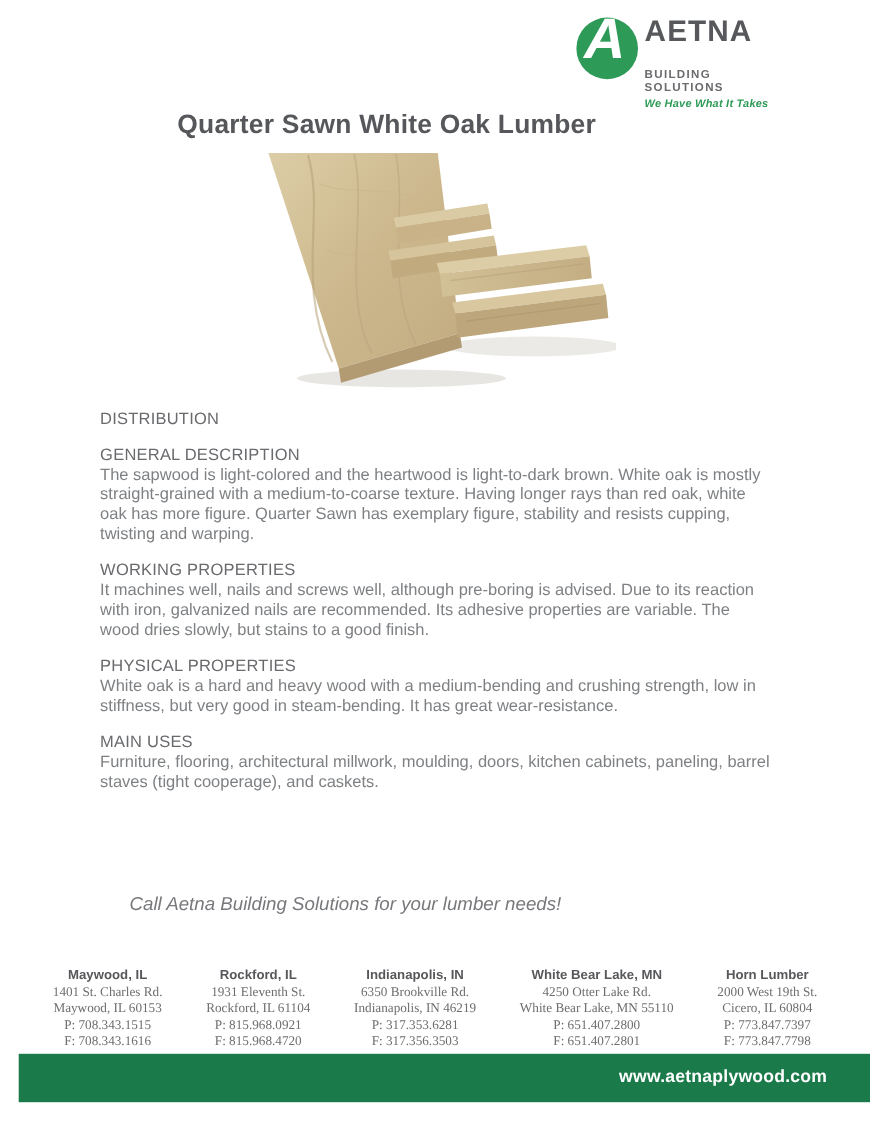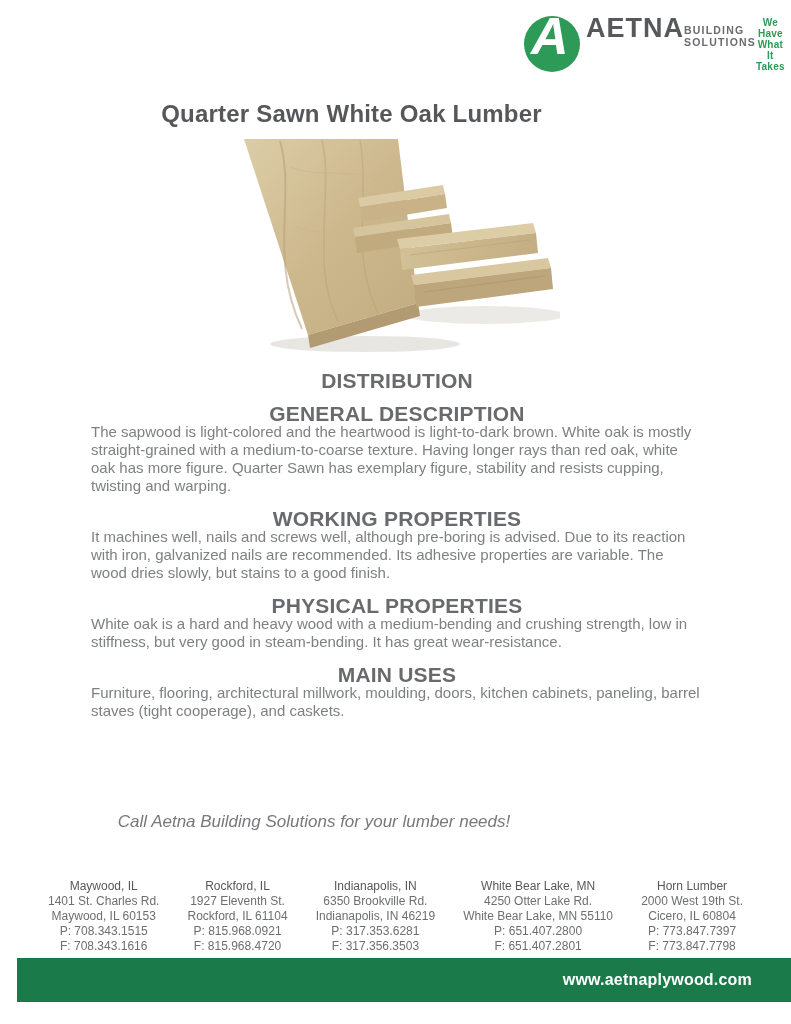--- a/index.html
+++ b/index.html
@@ -21,32 +21,32 @@
     width: 56px; height: 56px; border-radius: 50%;
     background: #2E9A57; position: relative; flex: 0 0 auto;
     overflow: visible; margin-top: 2px;
   }
   .logo-mark .a-glyph {
     position: absolute; left: 7px; top: -6px;
     font-size: 52px; font-weight: bold; font-style: italic;
     color: #ffffff; line-height: 1;
     text-shadow: none;
   }
-  .logo-text { margin-left: 6px; display: flex; }
+  .logo-text { margin-left: 6px; display: flex; flex-direction: column; }
   .logo-name {
     font-size: 27px; font-weight: bold; color: #57585B;
     letter-spacing: 1px; line-height: 1.05;
   }
   .logo-sub {
     font-size: 10.5px; font-weight: bold; color: #6A6B6E;
-    letter-spacing: 1.2px; margin-top: 10px;
+    letter-spacing: 1.2px; margin-top: 20px;
   }
   .logo-tag {
-    font-size: 10px; font-weight: bold; 
-    color: #2E9A57; margin-top: 3px; letter-spacing: .2px; text-align: center;
+    font-size: 10px; font-weight: bold; font-style: italic;
+    color: #2E9A57; margin-top: 3px; letter-spacing: .2px;
   }
 
   
   .title {
     position: absolute; top: 100px; left: 0; width: 703px;
     text-align: center;
     font-size: 24px; font-weight: bold; color: #56575A;
     letter-spacing: .2px;
   }
 
@@ -56,46 +56,46 @@
     width: 330px; height: 218px;
   }
   .photo svg { width: 100%; height: 100%; display: block; }
 
   
   .sections {
     position: absolute; left: 91px; top: 372px; width: 612px;
   }
   .section { margin-bottom: 15px; }
   .section h2 {
-    font-size: 21px; font-weight: bold; color: #696A6D;
-    line-height: 18px; letter-spacing: .2px; text-align: center;
+    font-size: 15px; font-weight: normal; color: #696A6D;
+    line-height: 18px; letter-spacing: .2px;
   }
   .section p {
     font-size: 15px; color: #7E8083; line-height: 18px;
   }
 
   
   .cta {
     position: absolute; top: 812px; left: 0; width: 628px;
     text-align: center; font-style: italic;
     font-size: 17px; color: #77787B;
   }
 
   
   .locations {
     position: absolute; top: 879px; left: 0; width: 791px;
     display: flex; justify-content: space-between;
     padding: 0 48px 0 48px;
   }
   .loc { text-align: center; }
   .loc .loc-name {
-    font-size: 12px; font-weight: normal; color: #57585B; line-height: 15px;
+    font-size: 12px; font-weight: bold; color: #57585B; line-height: 15px;
   }
   .loc .loc-line {
-    font-size: 12px; color: #6D6E71; line-height: 15px;
+    font-size: 12px; color: #6D6E71; line-height: 15px; font-family: Liberation Serif, serif;
   }
 
   
   .bottom-bar {
     position: absolute; top: 958px; left: 17px; width: 780px; height: 44px;
     background: #1B7A4A;
     display: flex; align-items: center; justify-content: flex-end;
     padding-right: 45px;
   }
   .bottom-bar .site {
@@ -190,21 +190,21 @@
   <div class="locations">
     <div class="loc">
       <div class="loc-name">Maywood, IL</div>
       <div class="loc-line">1401 St. Charles Rd.</div>
       <div class="loc-line">Maywood, IL 60153</div>
       <div class="loc-line">P: 708.343.1515</div>
       <div class="loc-line">F: 708.343.1616</div>
     </div>
     <div class="loc">
       <div class="loc-name">Rockford, IL</div>
-      <div class="loc-line">1927 Eleventh St.</div>
+      <div class="loc-line">1931 Eleventh St.</div>
       <div class="loc-line">Rockford, IL 61104</div>
       <div class="loc-line">P: 815.968.0921</div>
       <div class="loc-line">F: 815.968.4720</div>
     </div>
     <div class="loc">
       <div class="loc-name">Indianapolis, IN</div>
       <div class="loc-line">6350 Brookville Rd.</div>
       <div class="loc-line">Indianapolis, IN 46219</div>
       <div class="loc-line">P: 317.353.6281</div>
       <div class="loc-line">F: 317.356.3503</div>

